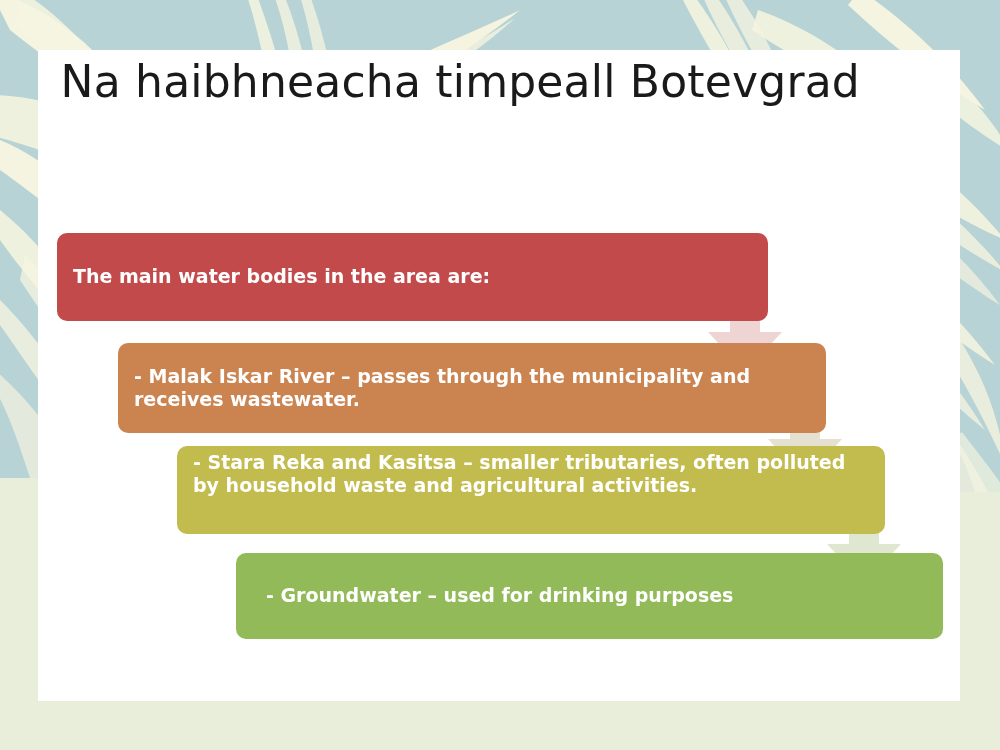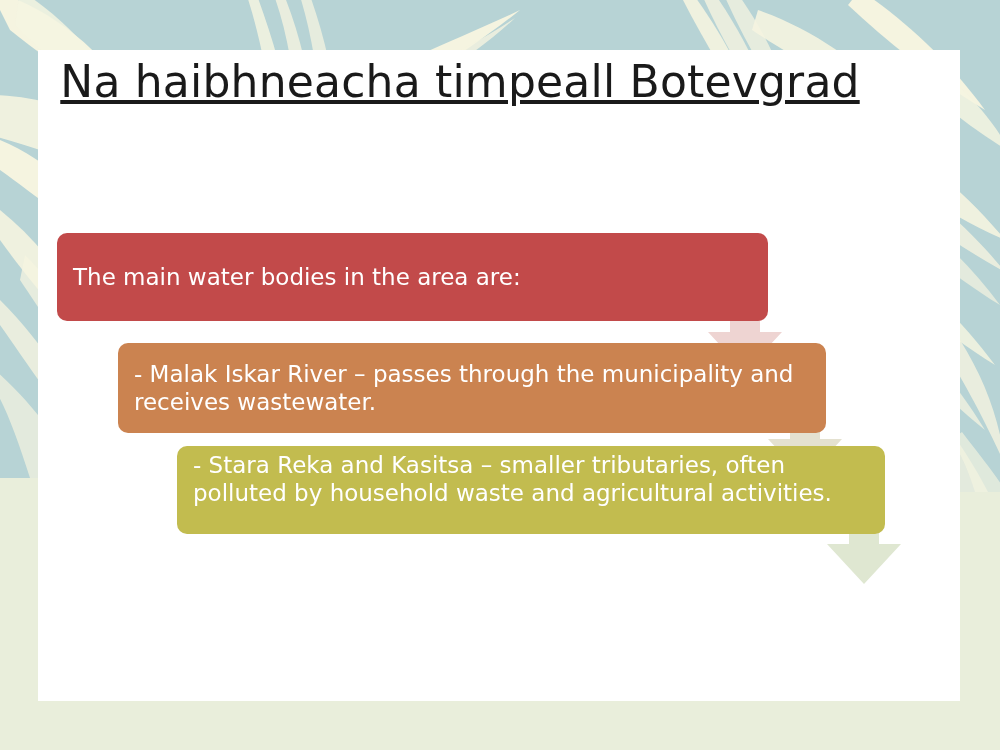--- a/index.html
+++ b/index.html
@@ -55,49 +55,49 @@
     height: 651px;
     background: #ffffff;
   }
 
   
   .slide-title {
     position: absolute;
     left: 60px;
     top: 58px;
     width: 800px;
-    text-align: center;
+    text-align: right;
     font-size: 44px;
     font-weight: 400;
     color: #1a1a1a;
     letter-spacing: 0.2px;
     line-height: 1.1;
     white-space: nowrap;
-    text-decoration: underline;
   }
 
   
   .arrow {
     position: absolute;
     width: 82px;
     height: 78px;
   }
   .arrow svg { display: block; width: 100%; height: 100%; }
 
   
   .flowbox {
     position: absolute;
     border-radius: 10px;
     box-sizing: border-box;
     display: flex;
     align-items: center;
     color: #ffffff;
-    font-size: 23px;
+    font-size: 19px;
     line-height: 1.22;
     padding: 10px 18px 10px 16px;
+    font-weight: bold;
   }
   .flowbox .txt {
     display: block;
     width: 100%;
   }
 
   #box-0 {
     left: 57px;  top: 233px;
     width: 711px; height: 88px;
     background: #c24a4a;
@@ -194,14 +194,17 @@
   </div>
 
   <div class="flowbox" id="box-2">
     <span class="txt">- Stara Reka and Kasitsa – smaller tributaries, often polluted by household waste and agricultural activities.</span>
   </div>
 
   <div class="flowbox" id="box-1">
     <span class="txt">- Malak Iskar River – passes through the municipality and receives wastewater.</span>
   </div>
 
+  <div class="flowbox" id="box-3">
+    <span class="txt">- Groundwater – used for drinking purposes</span>
+  </div>
 
 </div>
 
 </body></html>

